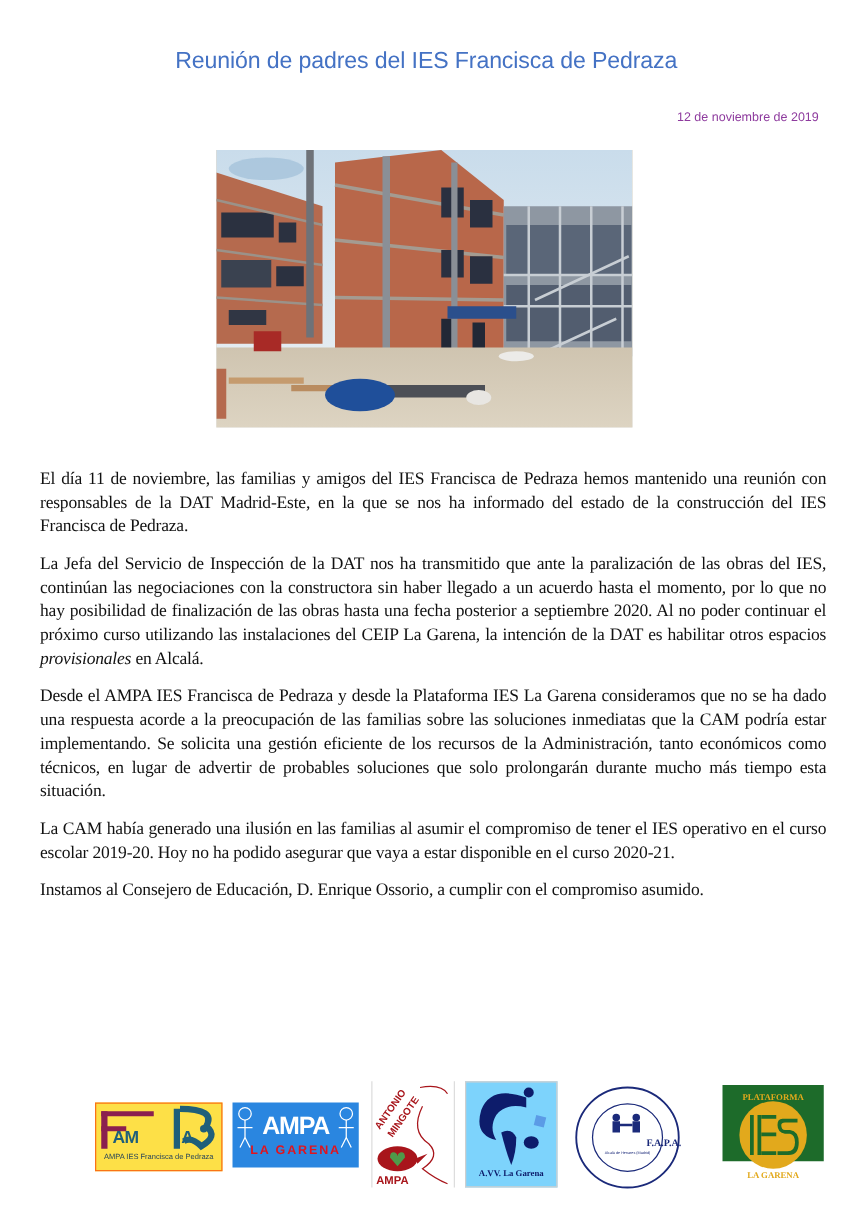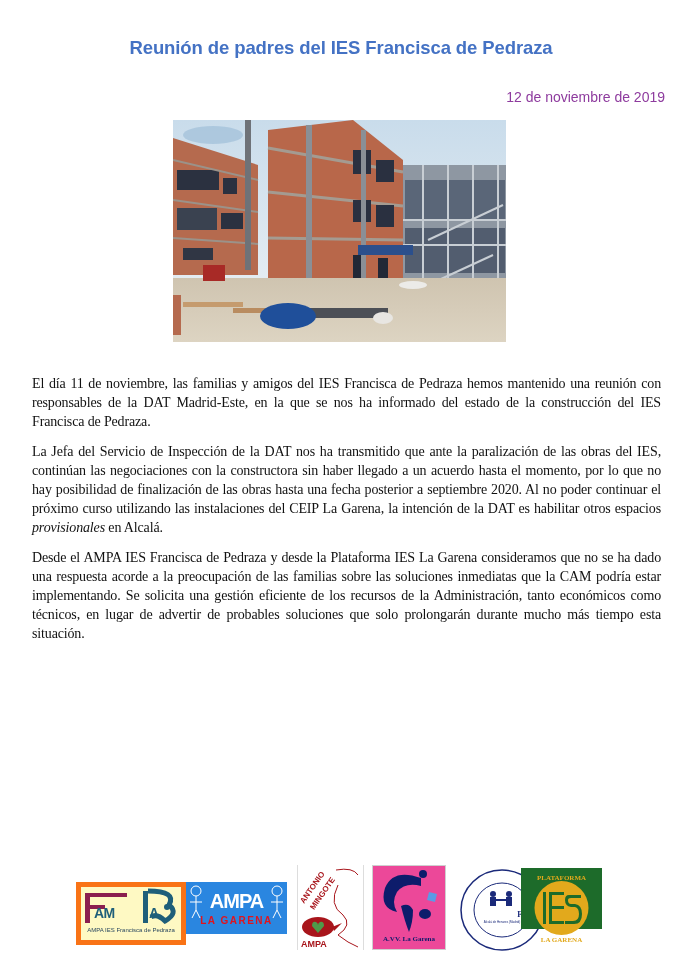--- a/index.html
+++ b/index.html
@@ -1,20 +1,20 @@
 <!DOCTYPE html>
 <html><head>
 <meta charset="utf-8">
 <style>
   html, body { margin:0; padding:0; background:#ffffff; }
   body { width:682px; height:972px; position:relative; overflow:hidden;
          font-family:"Liberation Sans", "DejaVu Sans", sans-serif; color:#111; }
   .title { position:absolute; left:0; width:682px; top:36px; text-align:center;
-           color:#4472c4; font-weight:bold; font-size:18.5px; line-height:24px; letter-spacing:-0.1px; }
-  .date { position:absolute; right:17px; top:89px; color:#8e3b9e; font-size:14px;text-align:center; }
+           color:#4472c4; font-weight:normal; font-size:18.5px; line-height:24px; letter-spacing:-0.1px; }
+  .date { position:absolute; right:27px; top:89px; color:#8e3b9e; font-size:10px;text-align:center; }
   .photo { position:absolute; left:173px; top:120px; width:333px; height:222px; overflow:hidden; background:#d8d1c4; }
   .body-text { position:absolute; left:32px; width:629px; top:374px; font-size:14px; line-height:19px;
                text-align:justify; letter-spacing:-0.15px;font-family:Liberation Serif, serif; }
   .body-text p { margin:0 0 11px 0; }
   .body-text em { font-style:italic; }
   .logo { position:absolute; }
 </style>
 </head>
 <body>
 
@@ -87,23 +87,25 @@
     <ellipse cx="115" cy="196" rx="28" ry="13" fill="#1f4f9a"></ellipse>
     <ellipse cx="210" cy="198" rx="10" ry="6" fill="#e8e6e2"></ellipse>
     <ellipse cx="240" cy="165" rx="14" ry="4" fill="#ecebe8"></ellipse>
   </svg>
 </div>
 
 <div class="body-text">
   <p>El día 11 de noviembre, las familias y amigos del IES Francisca de Pedraza hemos mantenido una reunión con responsables de la DAT Madrid-Este, en la que se nos ha informado del estado de la construcción del IES Francisca de Pedraza.</p>
   <p><span>La Jefa del Servicio de Inspección de la DAT nos ha transmitido que ante la paralización de las obras del IES, continúan las negociaciones con la constructora sin haber llegado a un acuerdo hasta el momento, por lo que no hay posibilidad de finalización de las obras hasta una fecha posterior a septiembre 2020. Al no poder continuar el próximo curso utilizando las instalaciones del CEIP La Garena, la intención de la DAT es habilitar otros espacios </span><em>provisionales</em><span> en Alcalá.</span></p>
   <p>Desde el AMPA IES Francisca de Pedraza y desde la Plataforma IES La Garena consideramos que no se ha dado una respuesta acorde a la preocupación de las familias sobre las soluciones inmediatas que la CAM podría estar implementando. Se solicita una gestión eficiente de los recursos de la Administración, tanto económicos como técnicos, en lugar de advertir de probables soluciones que solo prolongarán durante mucho más tiempo esta situación.</p>
+  <p>La CAM había generado una ilusión en las familias al asumir el compromiso de tener el IES operativo en el curso escolar 2019-20. Hoy no ha podido asegurar que vaya a estar disponible en el curso 2020-21.</p>
+  <p>Instamos al Consejero de Educación, D. Enrique Ossorio, a cumplir con el compromiso asumido.</p>
 </div>
 
-<div class="logo" style="left:76px; top:882px; width:100px; height:53px; border:5px solid #f97316; background:#fef9c3;">
+<div class="logo" style="left:76px; top:882px; width:100px; height:53px; border:1px solid #f97316; background:#fde047;">
   <svg width="100" height="53" viewBox="0 0 100 53">
     <rect x="4" y="6" width="42" height="4" fill="#8b1f4f"></rect>
     <rect x="4" y="6" width="5" height="30" fill="#8b1f4f"></rect>
     <rect x="4" y="18" width="20" height="4" fill="#8b1f4f"></rect>
     <rect x="62" y="4" width="5" height="32" fill="#1f5f7a"></rect>
     <path d="M67 4 Q96 4 88 18 Q98 26 84 34 Q76 26 70 30" fill="none" stroke="#1f5f7a" stroke-width="5"></path>
     <circle cx="86" cy="20" r="3" fill="#1f5f7a"></circle>
   </svg>
   <div style="position:absolute; left:13px; top:18px; font:bold 14px 'Liberation Sans', sans-serif; color:#1f5f7a; letter-spacing:-0.5px;">
     <span>AM</span>
@@ -132,21 +134,21 @@
     <path d="M38 5 Q55 2 60 10 M40 20 Q30 40 45 50 Q55 60 40 70 Q50 78 60 82" fill="none" stroke="#a8151b" stroke-width="1"></path>
     <ellipse cx="20" cy="62" rx="16" ry="10" fill="#a8151b"></ellipse>
     <path d="M34 62 L44 58 L36 66 Z" fill="#a8151b"></path>
     <path d="M20 68 L14 61 Q14 56 18 57 Q20 58 20 60 Q20 58 22 57 Q26 56 26 61 Z" fill="#4f9a4a"></path>
   </svg>
   <div style="position:absolute; left:-4px; top:18px; transform:rotate(-55deg); font:bold 8px 'Liberation Sans', sans-serif; color:#a8151b;">ANTONIO</div>
   <div style="position:absolute; left:6px; top:24px; transform:rotate(-55deg); font:bold 8px 'Liberation Sans', sans-serif; color:#a8151b;">MINGOTE</div>
   <div style="position:absolute; left:3px; top:74px; font:bold 9px 'Liberation Sans', sans-serif; color:#a8151b;">AMPA</div>
 </div>
 
-<div class="logo" style="left:372px; top:865px; width:74px; height:85px; background:#ec4899; border:1px solid #cfcfcf; box-sizing:border-box;">
+<div class="logo" style="left:372px; top:865px; width:74px; height:85px; background:#7dd3fc; border:1px solid #cfcfcf; box-sizing:border-box;">
   <svg width="74" height="70" viewBox="0 0 74 70">
     <path d="M48 12 Q20 2 12 22 Q6 42 24 46 Q18 36 24 26 Q32 16 48 20 Z" fill="#0d1c6b"></path>
     <path d="M28 40 Q36 36 40 44 Q40 56 36 66 Q32 56 28 40 Z" fill="#0d1c6b"></path>
     <ellipse cx="52" cy="48" rx="6" ry="5" fill="#0d1c6b"></ellipse>
     <ellipse cx="50" cy="8" rx="4" ry="4" fill="#0d1c6b"></ellipse>
     <path d="M56 26 L64 28 L62 36 L54 34 Z" fill="#5b9be6"></path>
   </svg>
   <div style="position:absolute; left:0; top:69px; width:72px; text-align:center; font:bold 7px 'Liberation Serif', serif; color:#0d1c6b;">A.VV. La Garena</div>
 </div>
 
@@ -159,21 +161,21 @@
         <rect x="31" y="29" width="6" height="9"></rect>
       <circle cx="50" cy="26" r="3"></circle>
         <rect x="47" y="29" width="6" height="9"></rect>
       <rect x="37" y="31" width="10" height="2"></rect>
     </g>
   </svg>
   <div style="position:absolute; left:0; top:42px; width:86px; text-align:right; font:bold 8px 'Liberation Serif', serif; color:#1b2a7a;">F.A.P.A.</div>
   <div style="position:absolute; left:0; top:52px; width:86px; text-align:center; font:3px 'Liberation Sans', sans-serif; color:#1b2a7a;">Alcalá de Henares (Madrid)</div>
 </div>
 
-<div class="logo" style="left:521px; top:868px; width:81px; height:61px; background:#1d6b2a;text-decoration:underline;">
+<div class="logo" style="left:578px; top:868px; width:81px; height:61px; background:#1d6b2a;text-decoration:underline;">
   <svg width="81" height="80" viewBox="0 0 81 80">
     <circle cx="40.5" cy="40" r="27" fill="#e2a91c"></circle>
     <g fill="#1d6b2a">
       <rect x="22" y="24" width="3" height="32"></rect>
       <rect x="28" y="24" width="3" height="32"></rect>
       <rect x="31" y="24" width="12" height="3"></rect>
       <rect x="31" y="38" width="12" height="3"></rect>
       <rect x="31" y="53" width="12" height="3"></rect>
       <path d="M60 27 H48 Q44 27 44 32 Q44 38 50 39 H54 Q58 40 58 46 Q58 53 52 53 H44 V56 H53 Q61 56 61 46 Q61 37 54 36 H50 Q47 36 47 32 Q47 30 50 30 H60 Z"></path>
     </g>

